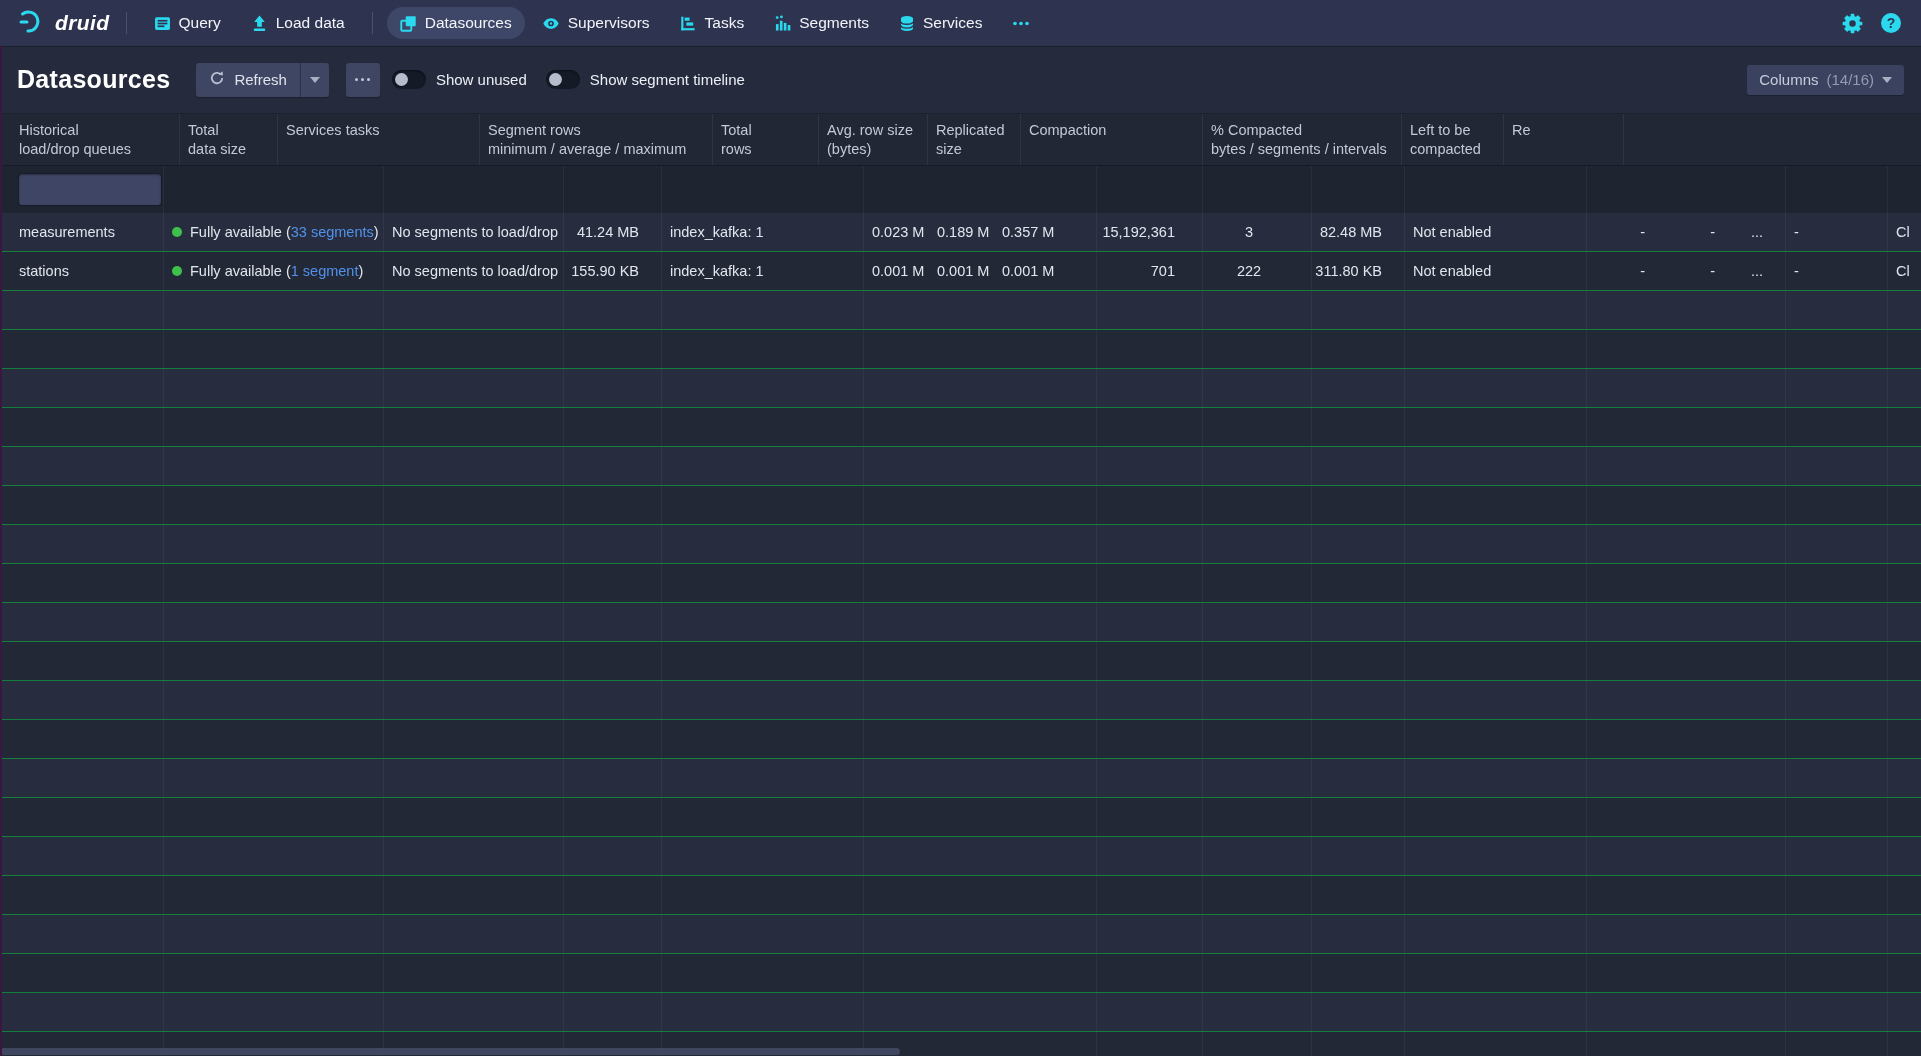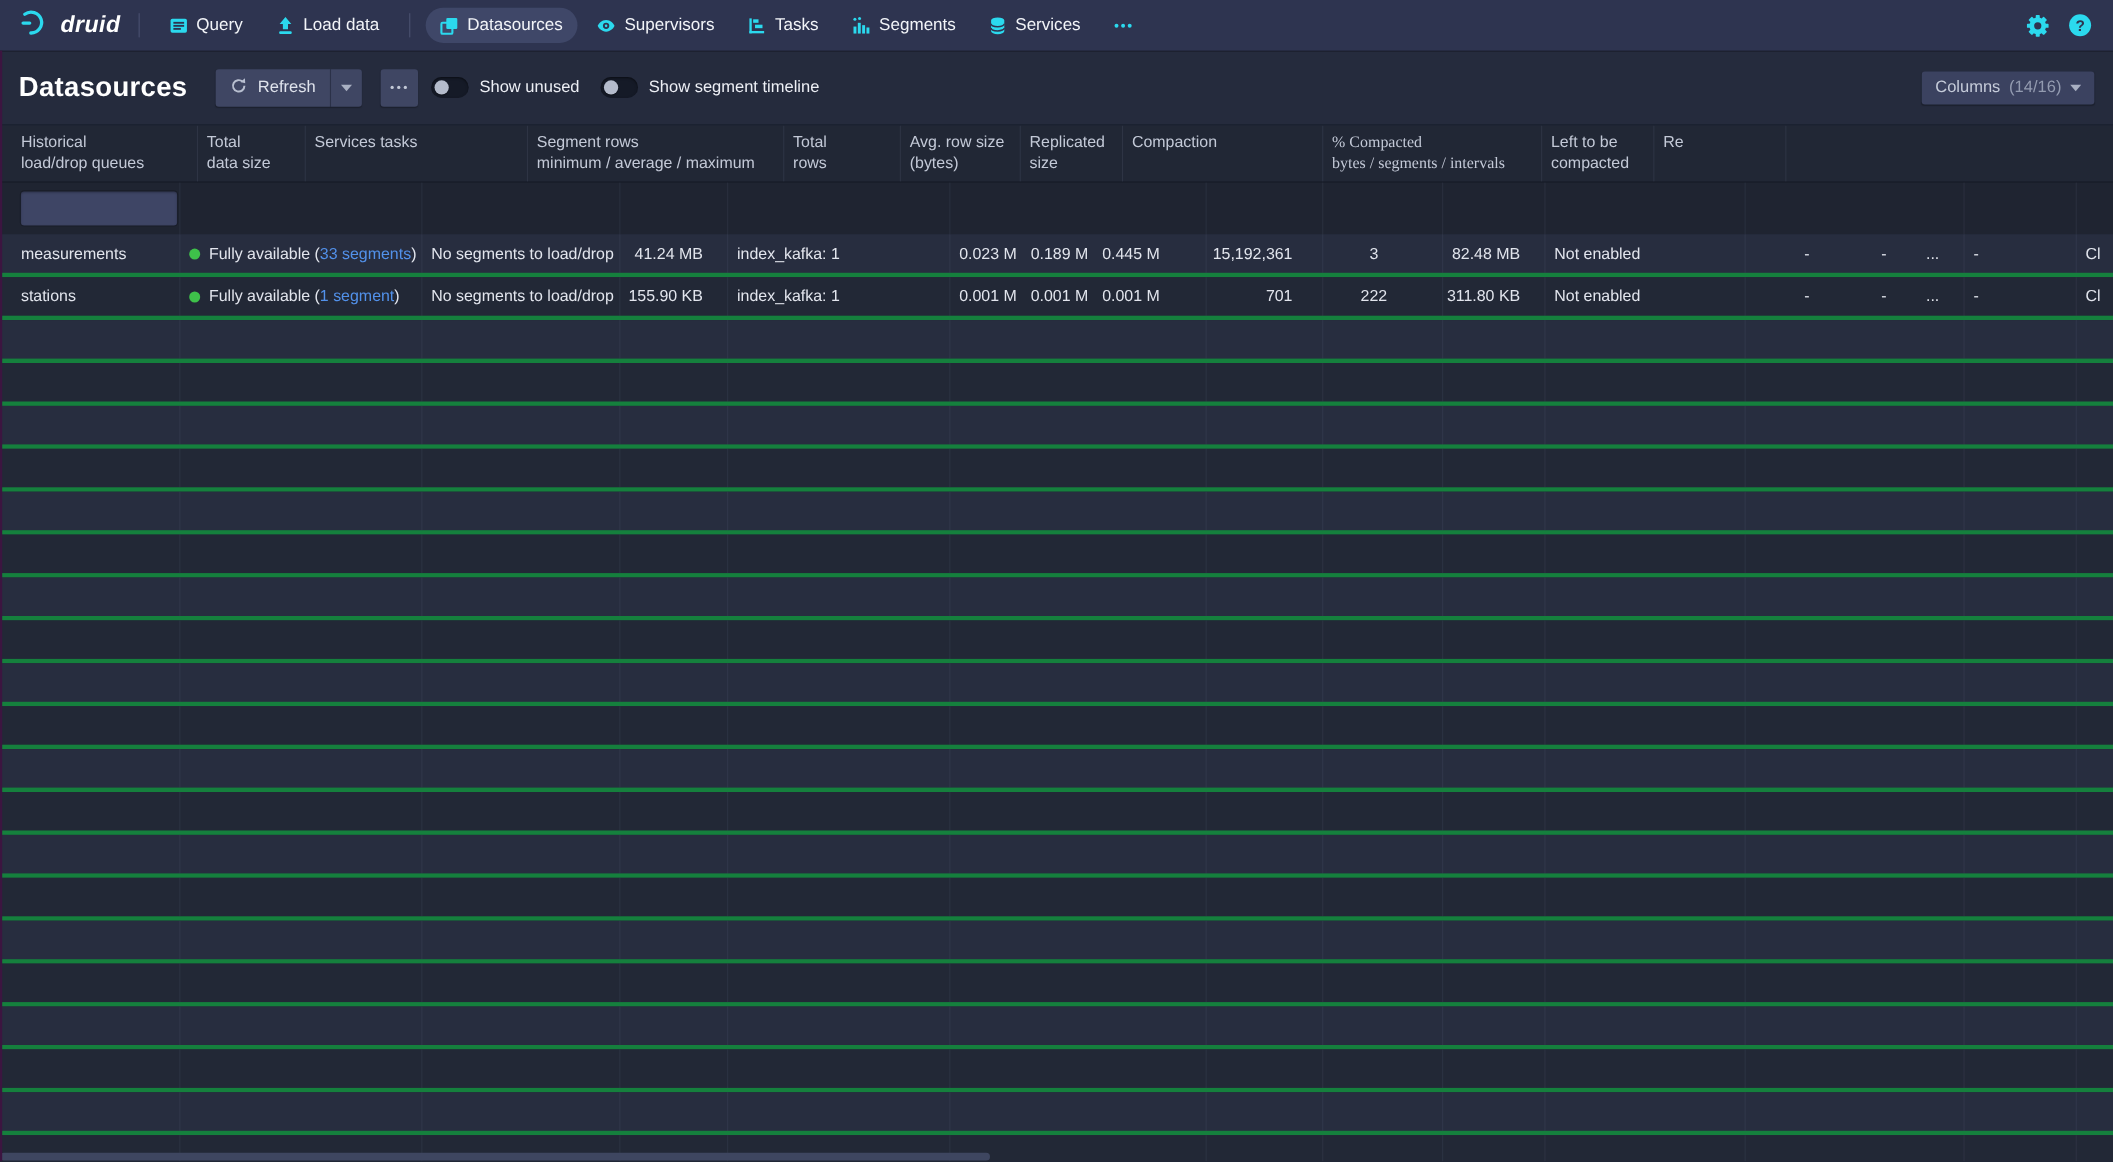--- a/index.html
+++ b/index.html
@@ -77,21 +77,21 @@
   }
   .th span { white-space:pre-line; }
   .th:first-child { padding-left:19px; }
   .filter-row { display:flex; height:48px; background:#1f2431; border-top:1px solid #161b27; }
   .fcell { flex:none; border-right:1px solid rgba(140,150,180,.10); display:flex; align-items:center; }
   .filter-input {
     margin-left:19px; width:142px; height:31px; border:none; outline:none; border-radius:3px;
     background:#3e4565; box-shadow:inset 0 1px 2px rgba(0,0,0,.3), 0 0 0 1px rgba(0,0,0,.2);
     color:#e8eaf1; font-size:14px; padding:0 8px; font-family:"Liberation Sans", sans-serif;
   }
-  .row { display:flex; height:39px; border-bottom:4px solid #15803d;align-items:flex-end; }
+  .row { display:flex; height:39px; border-bottom:1px solid #15803d;align-items:flex-end; }
   .row.light { background:#272d3f; }
   .row.dark  { background:#222836; }
   .cell {
     flex:none; height:100%; display:flex; align-items:center; padding:0 8px;
     font-size:14.5px; color:#e2e5ed; border-right:1px solid rgba(140,150,180,.10);
     overflow:hidden; white-space:nowrap;
   }
   .cell.first { padding-left:19px; }
   .cell.r { justify-content:flex-end; padding-right:22px; }
   .cell.r7 { justify-content:flex-end; padding-right:27px; }
@@ -273,21 +273,21 @@
       <div class="th" style="width: 202px;"><span>Services tasks</span></div>
       <div class="th" style="width: 233px;"><span>Segment rows
 minimum / average / maximum</span></div>
       <div class="th" style="width: 106px;"><span>Total
 rows</span></div>
       <div class="th" style="width: 109px;"><span>Avg. row size
 (bytes)</span></div>
       <div class="th" style="width: 93px;"><span>Replicated
 size</span></div>
       <div class="th" style="width: 182px;"><span>Compaction</span></div>
-      <div class="th" style="width: 199px; font-family: Liberation Serif, serif;"><span>% Compacted
+      <div class="th" style="width: 199px;"><span>% Compacted
 bytes / segments / intervals</span></div>
       <div class="th" style="width: 102px;"><span>Left to be
 compacted</span></div>
       <div class="th" style="width: 120px;"><span>Re</span></div>
     </div>
   <div class="filter-row" id="filterrow">
       <div class="fcell" style="width: 164px;">
         <input class="filter-input" type="text" placeholder="" style="">
       </div>
       <div class="fcell" style="width: 220px;"></div>
@@ -311,21 +311,21 @@
           <span>Fully available (</span>
           <span class="link">33 segments</span>
           <span>)</span>
         </div>
         <div class="cell" style="width: 180px;">No segments to load/drop</div>
         <div class="cell r" style="width: 98px;">41.24 MB</div>
         <div class="cell" style="width: 202px;">index_kafka: 1</div>
         <div class="cell trip seg" style="width: 233px;">
           <span>0.023 M</span>
           <span>0.189 M</span>
-          <span>0.445 M</span>
+          <span>0.357 M</span>
         </div>
         <div class="cell r7" style="width: 106px;">15,192,361</div>
         <div class="cell c" style="width: 109px;">3</div>
         <div class="cell r" style="width: 93px;">82.48 MB</div>
         <div class="cell" style="width: 182px;">Not enabled</div>
         <div class="cell trip pct" style="width: 199px;">
           <span>-</span>
           <span>-</span>
           <span>...</span>
         </div>

